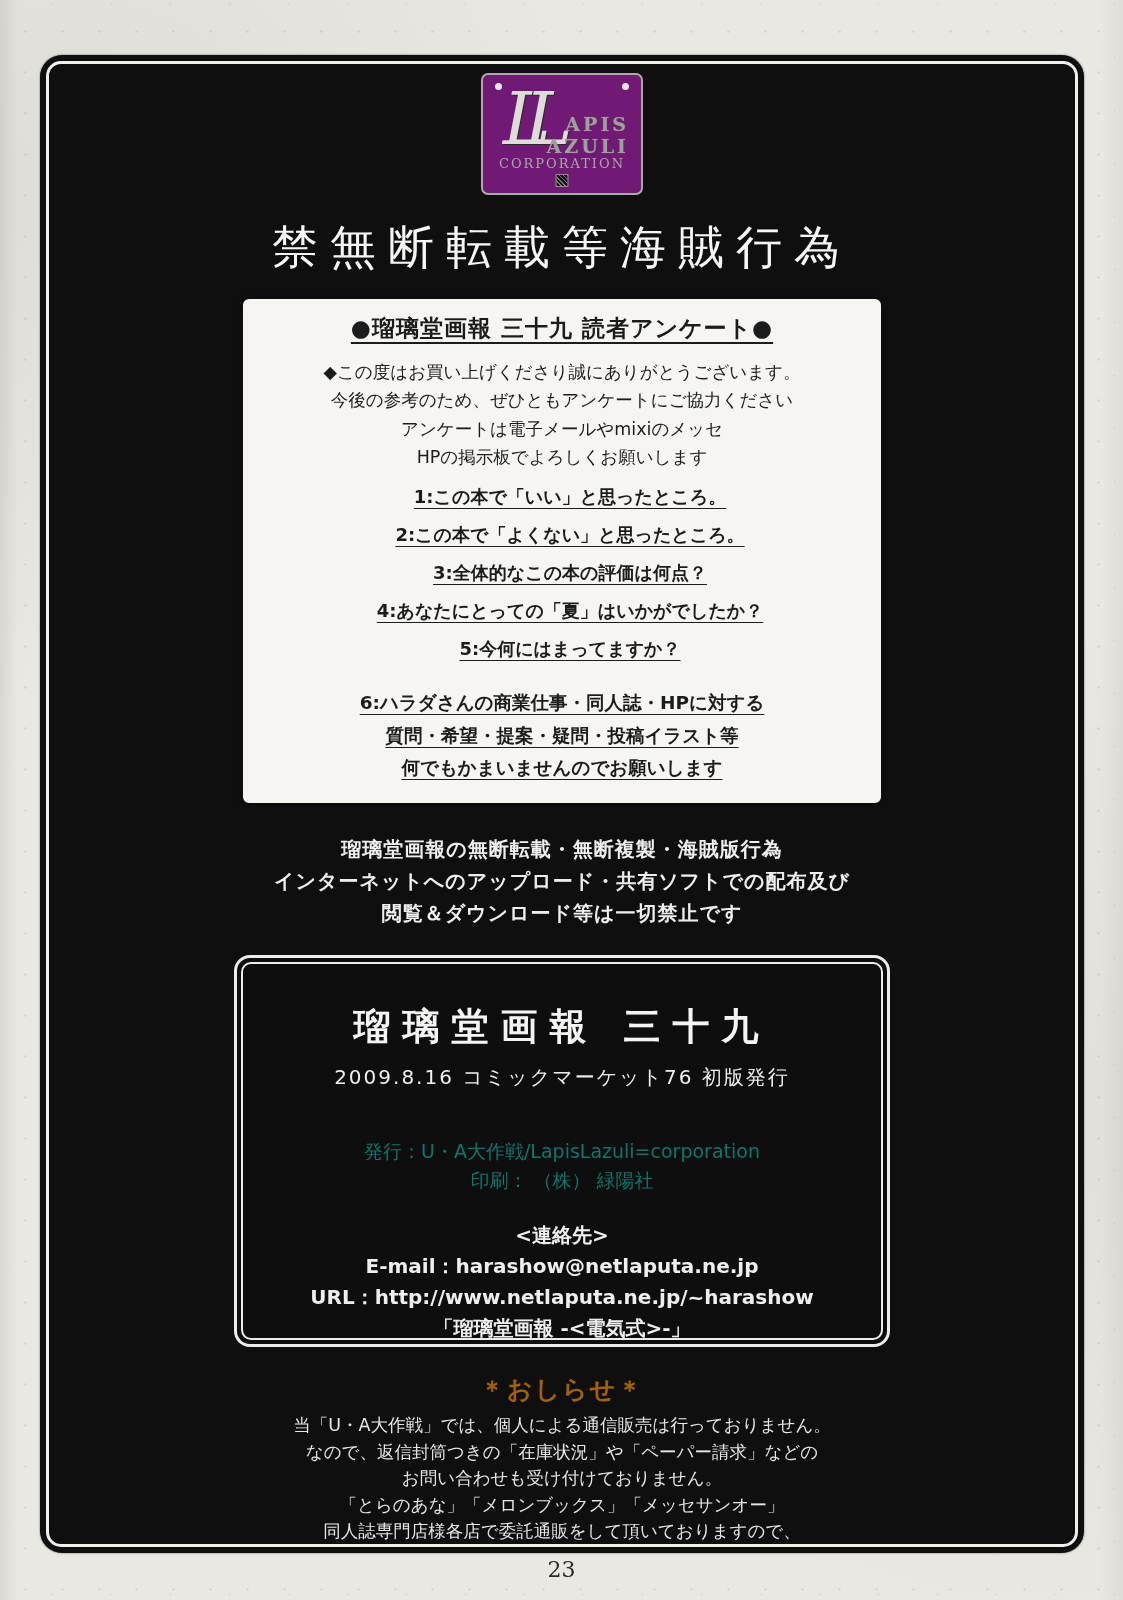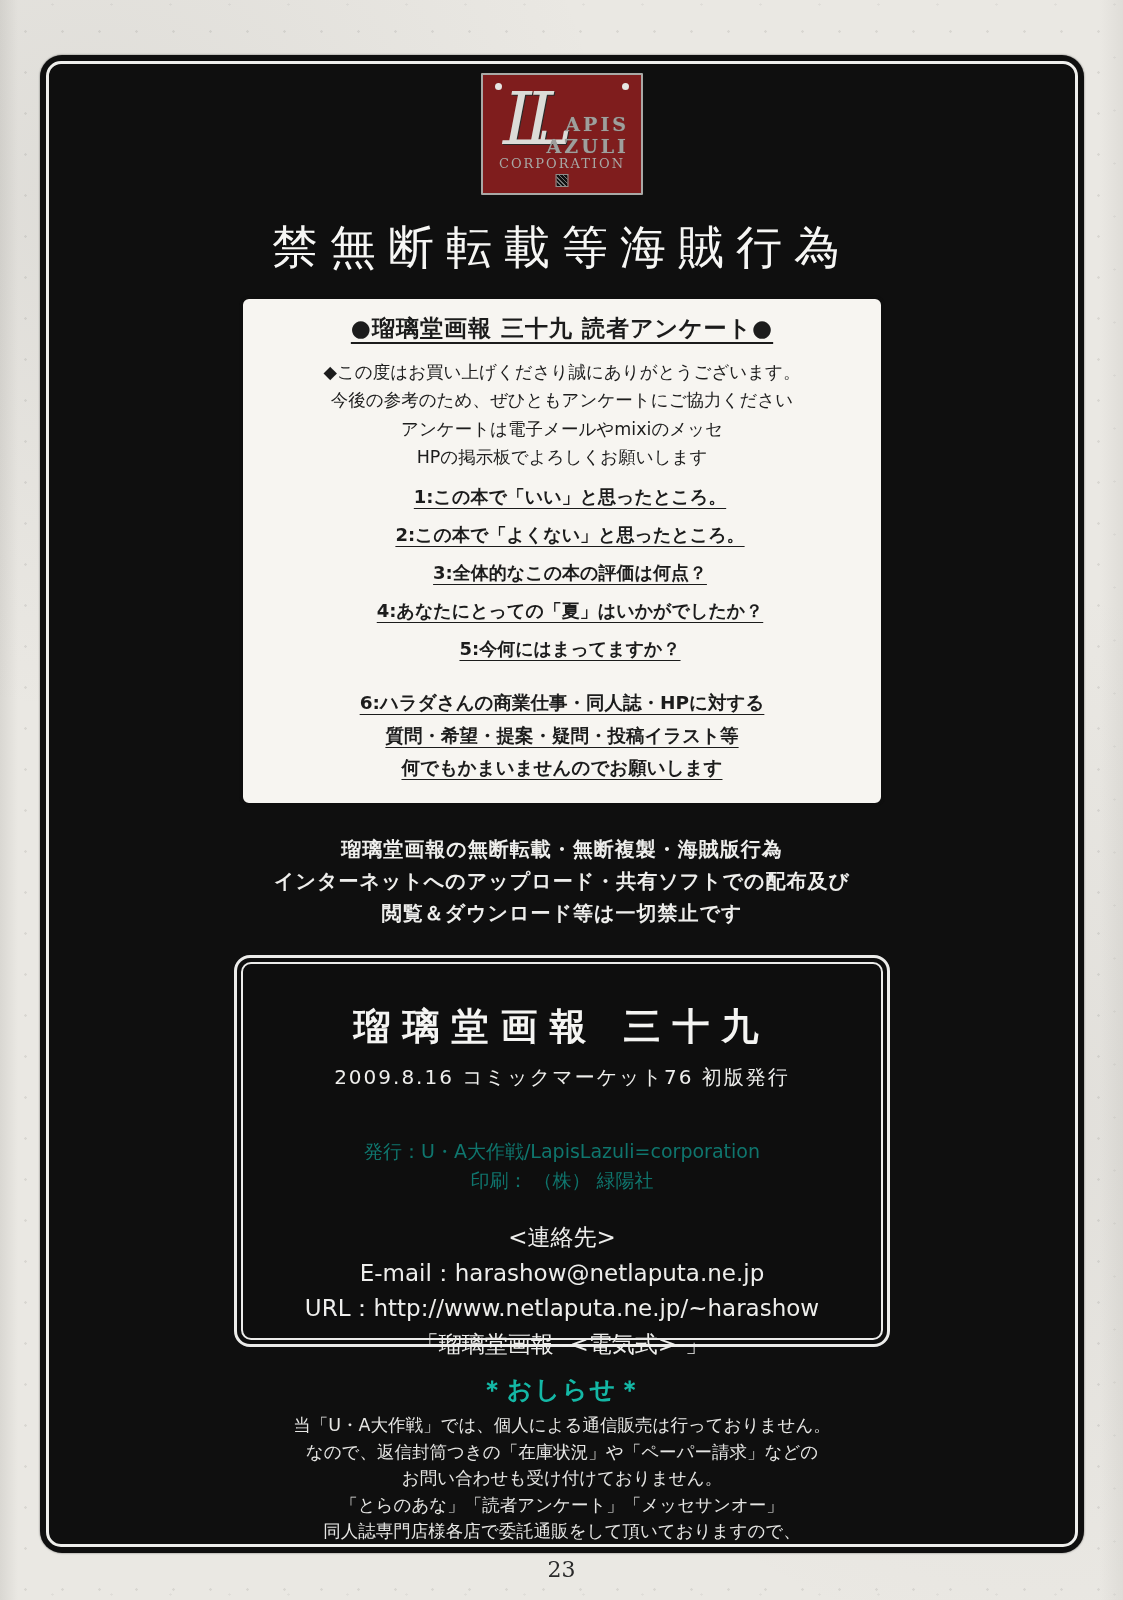--- a/index.html
+++ b/index.html
@@ -53,22 +53,22 @@
     position: relative;
     height: 100%;
     z-index: 1;
   }
   
   .logo-box {
     position: relative;
     margin: 18px auto 0 auto;
     width: 158px; height: 118px;
     border: 2px solid #a9a9a6;
-    border-radius: 1px;
-    background: #7f1d1d;
+    border-radius: 7px;
+    background: #701a75;
   }
   .rivet {
     position: absolute; top: 8px;
     width: 7px; height: 7px;
     border-radius: 50%;
     background: #e6e6e3;
   }
   .rivet.left { left: 12px; }
   .rivet.right { right: 12px; }
   .logo-ll {
@@ -207,31 +207,32 @@
     white-space: nowrap;
   }
   .colophon-publish {
     margin-top: 46px;
     font-size: 19px;
     line-height: 1.55;
     color: #0f766e;
   }
   .colophon-contact {
     margin-top: 24px;
-    font-size: 23px;
+    font-size: 20px;
     line-height: 1.55;
     color: #eeeeec;
+    font-weight: bold;
   }
   
   .oshirase-title {
     margin-top: 26px;
     font-size: 25px;
     font-weight: bold;
     letter-spacing: 2px;
-    color: #14b8a6;
+    color: #a16207;
   }
   .oshirase-body {
     margin-top: 6px;
     font-size: 17.5px;
     line-height: 1.52;
     color: #e6e6e4;
   }
   
   .page-number {
     position: absolute;
@@ -306,21 +307,21 @@
           <div>URL：http://www.netlaputa.ne.jp/~harashow</div>
           <div>「瑠璃堂画報 -&lt;電気式&gt;-」</div>
         </div>
       </div>
 
       <div class="oshirase-title">＊おしらせ＊</div>
       <div class="oshirase-body">
         <div>当「U・A大作戦」では、個人による通信販売は行っておりません。</div>
         <div>なので、返信封筒つきの「在庫状況」や「ペーパー請求」などの</div>
         <div>お問い合わせも受け付けておりません。</div>
-        <div>「とらのあな」「読者アンケート」「メッセサンオー」</div>
+        <div>「とらのあな」「メロンブックス」「メッセサンオー」</div>
         <div>同人誌専門店様各店で委託通販をして頂いておりますので、</div>
       </div>
 
     </div>
   </div>
 
   <div class="page-number">23</div>
 
 </div>
 

